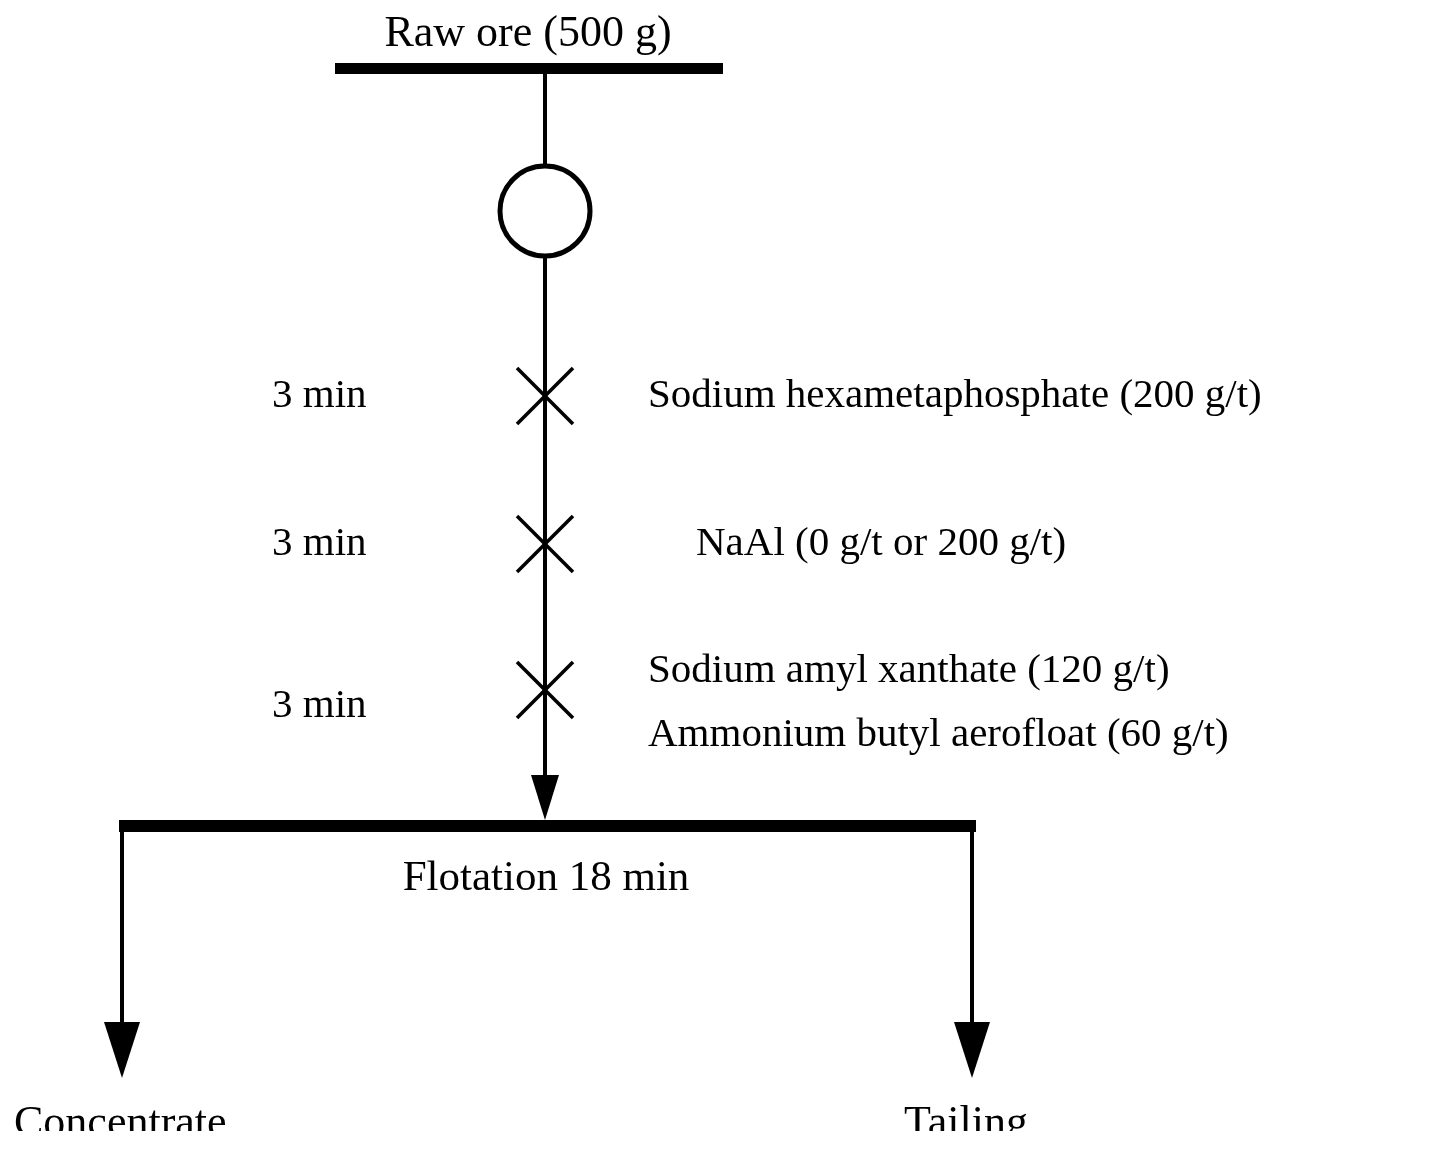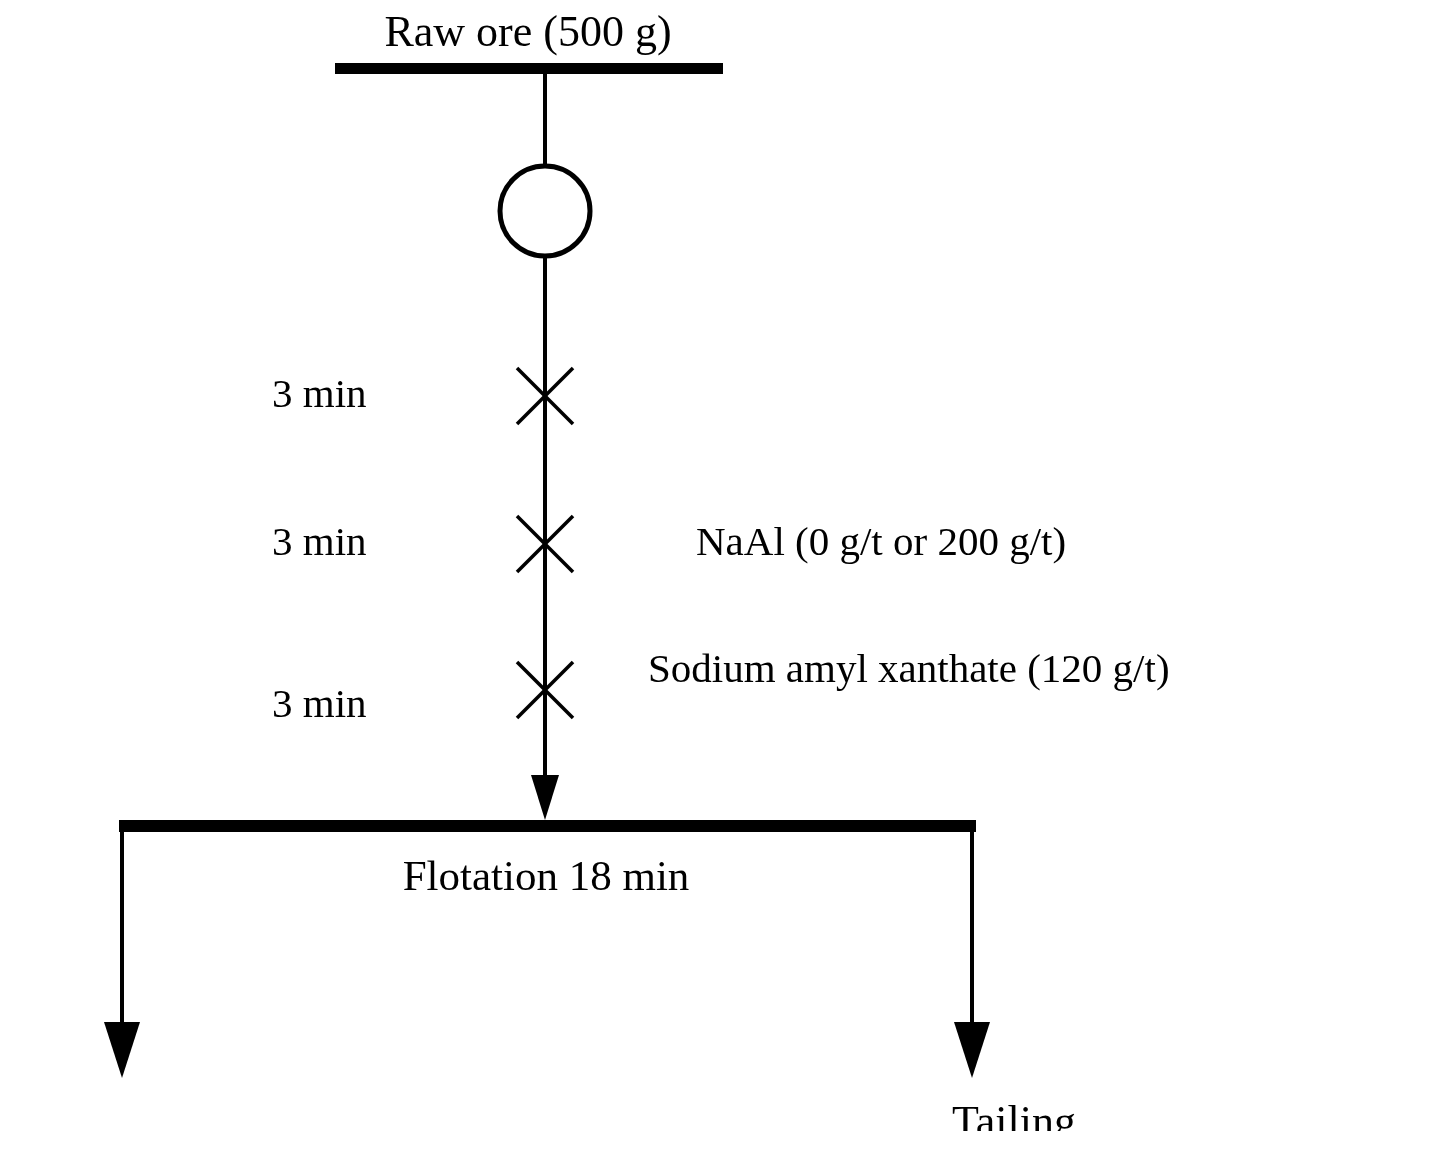--- a/index.html
+++ b/index.html
@@ -39,21 +39,21 @@
   #feed-label        { left: 528px;  top: 10px;   font-size: 44px; }
   #mintime-1         { left: 272px;  top: 373px;  font-size: 41px; }
   #mintime-2         { left: 272px;  top: 521px;  font-size: 41px; }
   #mintime-3         { left: 272px;  top: 683px;  font-size: 41px; }
   #reagent-1         { left: 648px;  top: 373px;  font-size: 41px; }
   #reagent-2         { left: 648px;  top: 521px;  font-size: 41px; margin-left: 48px; }
   #reagent-3-line-1  { left: 648px;  top: 648px;  font-size: 41px; }
   #reagent-3-line-2  { left: 648px;  top: 712px;  font-size: 41px; }
   #flotation-label   { left: 546px;  top: 854px;  font-size: 43px; }
   #concentrate-label { left: 14px;   top: 1100px; font-size: 44px; }
-  #tailing-label     { left: 952px;  top: 1100px; font-size: 44px; }
+  #tailing-label     { left: 904px;  top: 1100px; font-size: 44px; }
 </style>
 </head>
 <body>
 
 <div id="canvas">
 
   <svg id="flowsheet-svg" viewBox="0 0 1447 1170">
 
     <rect x="335" y="63" width="388" height="11" fill="#000000"></rect>
 
@@ -84,28 +84,31 @@
     <polygon points="104,1022 140,1022 122,1078" fill="#000000"></polygon>
 
     <line x1="972" y1="832" x2="972" y2="1030" stroke="#000000" stroke-width="4"></line>
     <polygon points="954,1022 990,1022 972,1078" fill="#000000"></polygon>
   </svg>
 
   <div class="lbl lbl-center" id="feed-label">Raw ore (500 g)</div>
 
   <div class="lbl" id="mintime-1">3 min</div>
 
+  <div class="lbl" id="reagent-1">Sodium hexametaphosphate (200 g/t)</div>
 
   <div class="lbl" id="mintime-2">3 min</div>
 
   <div class="lbl" id="reagent-2">NaAl (0 g/t or 200 g/t)</div>
 
   <div class="lbl" id="mintime-3">3 min</div>
 
   <div class="lbl" id="reagent-3-line-1">Sodium amyl xanthate (120 g/t)</div>
 
+  <div class="lbl" id="reagent-3-line-2">Ammonium butyl aerofloat (60 g/t)</div>
 
   <div class="lbl lbl-center" id="flotation-label">Flotation 18 min</div>
 
+  <div class="lbl" id="concentrate-label">Concentrate</div>
 
   <div class="lbl" id="tailing-label">Tailing</div>
 
 </div>
 
 </body></html>

